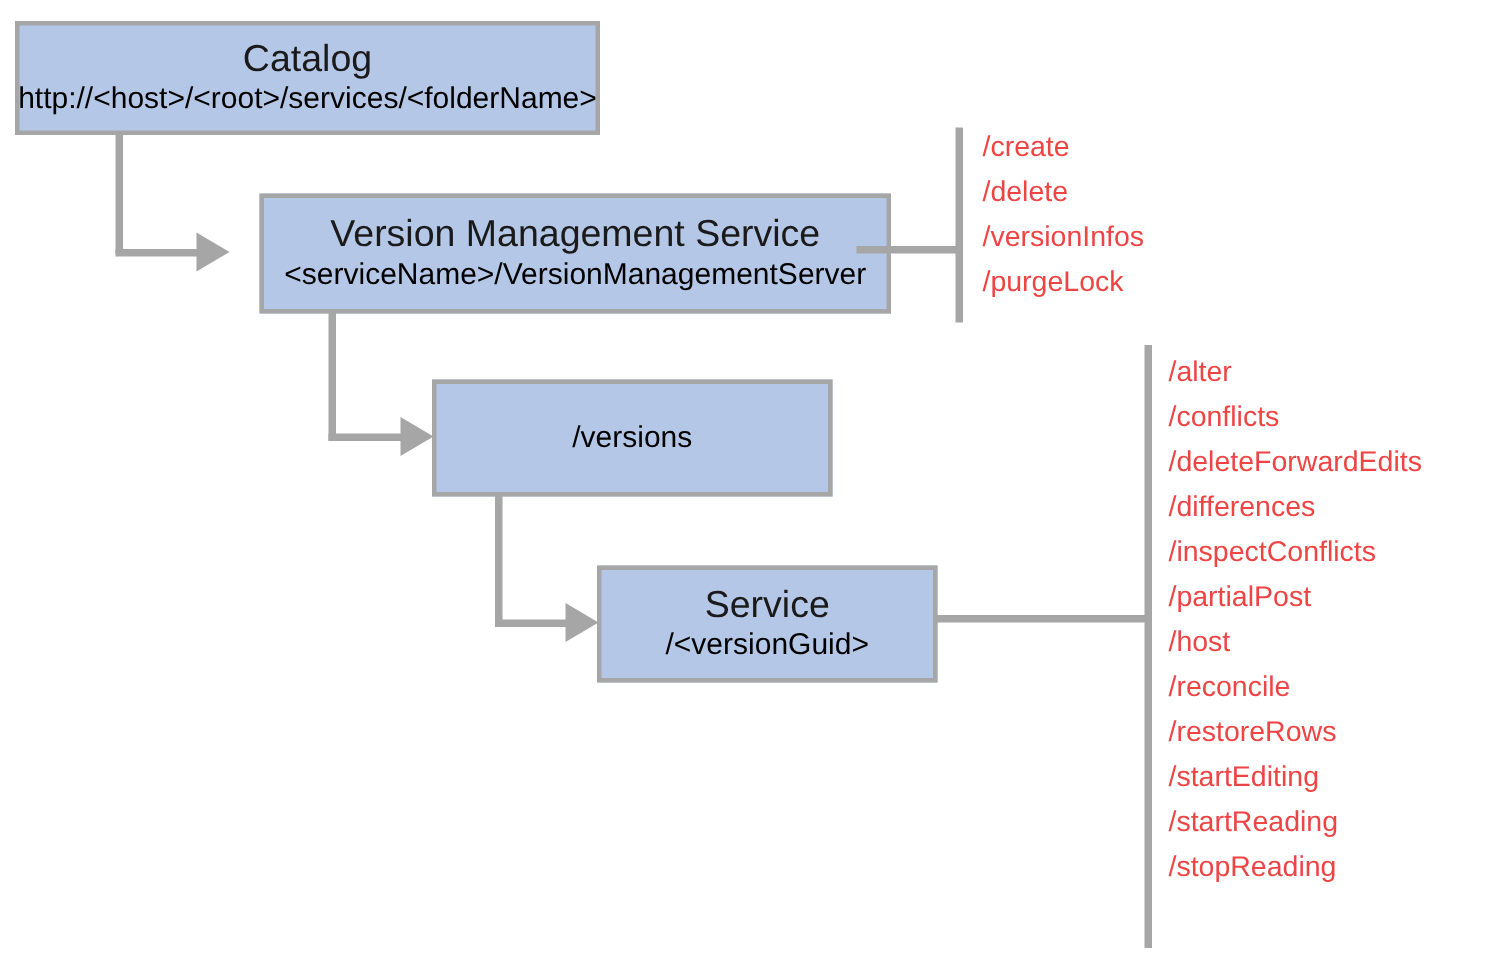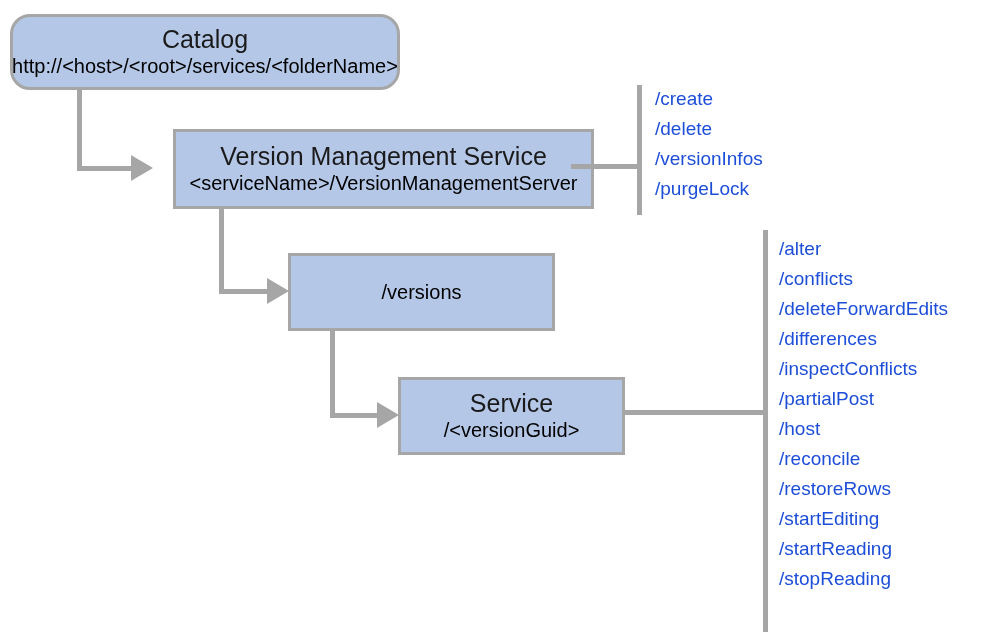--- a/index.html
+++ b/index.html
@@ -41,26 +41,26 @@
   .arrow-right {
     position: absolute;
     width: 0;
     height: 0;
     border-top: 13px solid transparent;
     border-bottom: 13px solid transparent;
     border-left: 22px solid #a6a6a6;
   }
   .ops {
     position: absolute;
-    color: #1d4ed8;
+    color: #ef4444;
     font-size: 19px;
     line-height: 30px;
     white-space: nowrap;
   }
-  #node-catalog  { left: 10px;  top: 14px;  width: 390px; height: 76px; border-radius: 20px; }
+  #node-catalog  { left: 10px;  top: 14px;  width: 390px; height: 76px; }
   #node-vms      { left: 152px; top: 129px; width: 421px; height: 80px; margin-left: 21px; }
   #node-versions { left: 288px; top: 253px; width: 267px; height: 78px; }
   #node-version  { left: 398px; top: 377px; width: 227px; height: 78px; }
 
   #conn1-v { left: 77px;  top: 88px;  width: 5px;  height: 81px; }
   #conn1-h { left: 77px;  top: 166px; width: 58px; height: 5px;  }
   #conn1-a { left: 131px; top: 155px; }
 
   #conn2-v { left: 219px; top: 207px; width: 5px;  height: 87px; }
   #conn2-h { left: 219px; top: 289px; width: 52px; height: 5px;  }

